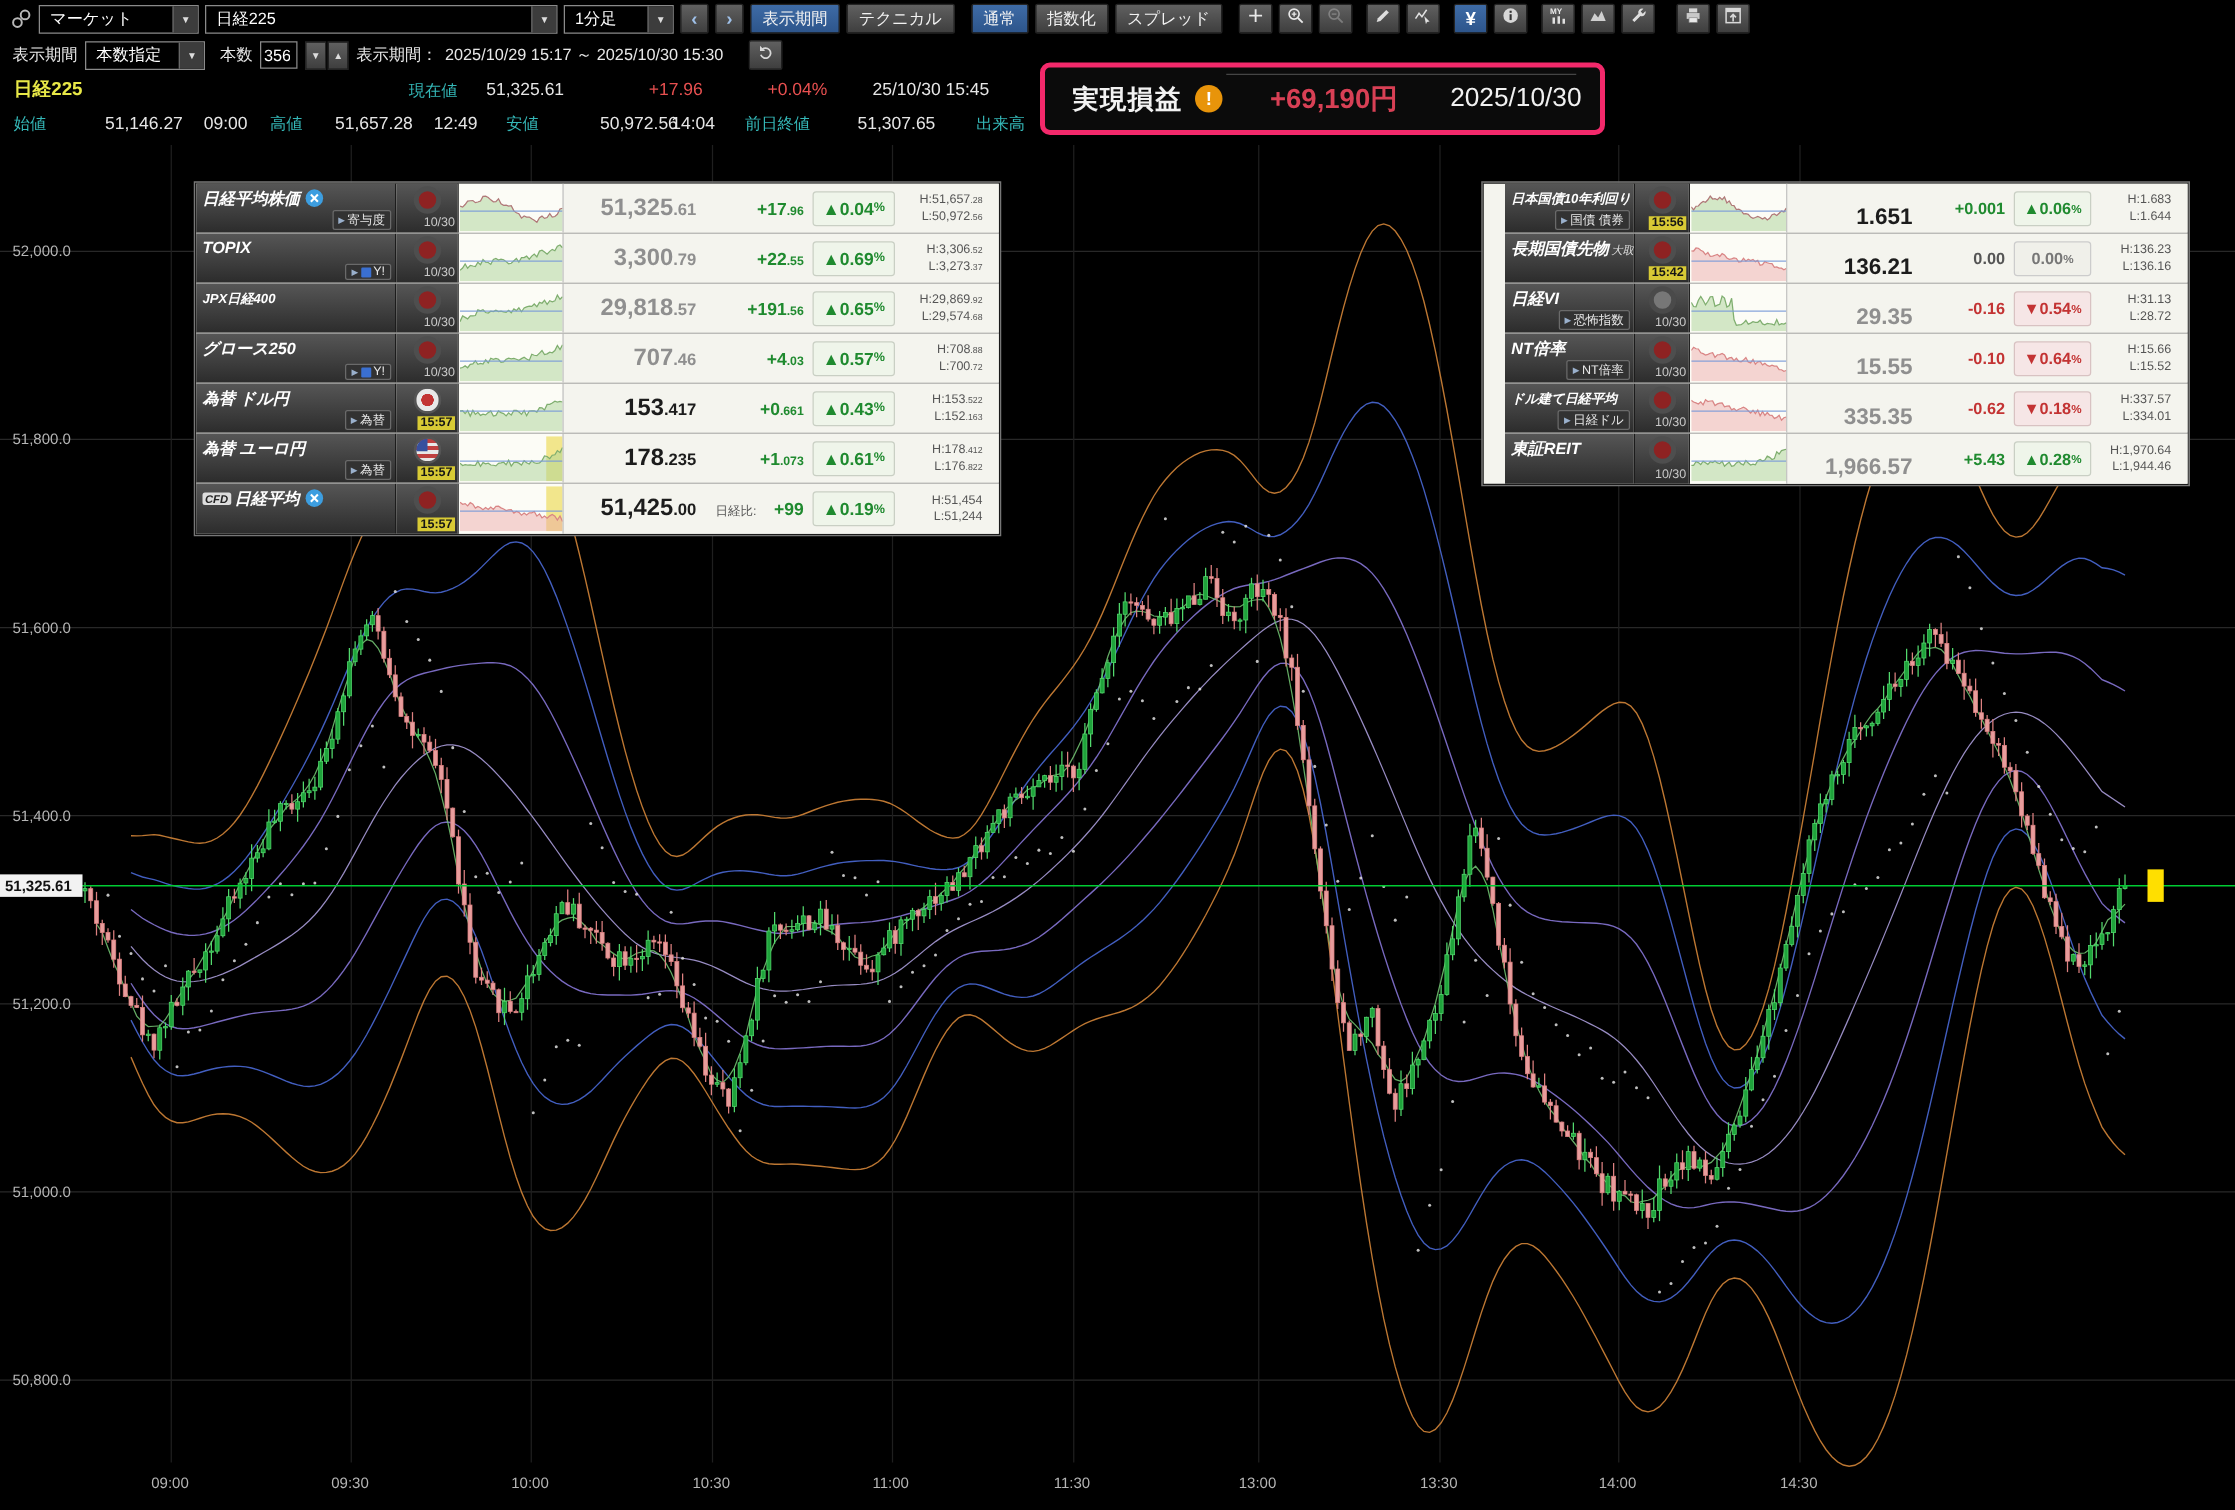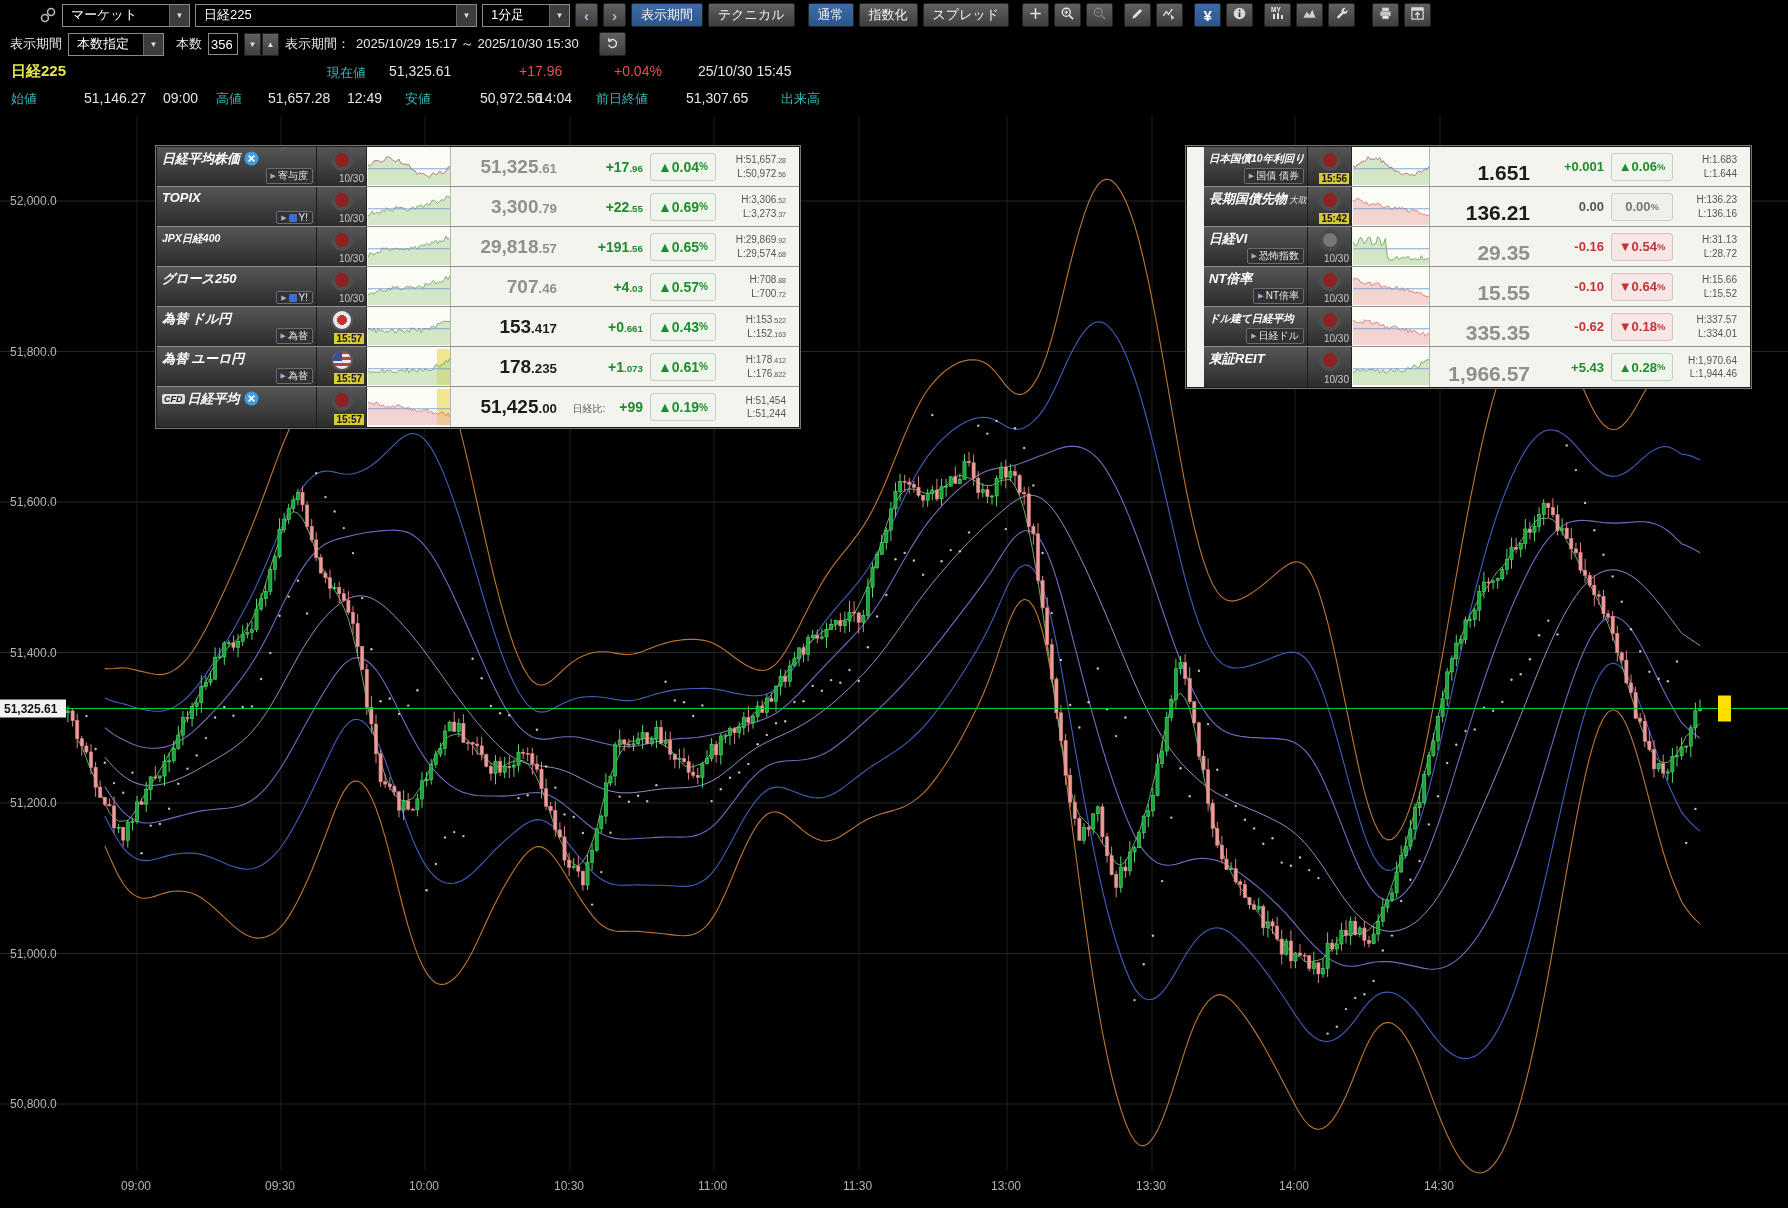--- a/index.html
+++ b/index.html
@@ -4,21 +4,21 @@
 <style>
   html,body{margin:0;padding:0;background:#000;width:1788px;height:1208px;overflow:hidden;
     font-family:"Liberation Sans","DejaVu Sans",sans-serif;}
   #stage{position:relative;width:1788px;height:1208px;background:#000;}
 
   
   #chart-svg{position:absolute;left:0;top:0;z-index:1;}
 
   
   .tbar{position:absolute;left:0;right:0;display:flex;align-items:center;z-index:10;background:#000;}
-  #tbar1{top:0;height:30px;padding-left:8px;gap:5px;margin-left:31px;}
+  #tbar1{top:0;height:30px;padding-left:8px;gap:5px;}
   #tbar2{top:30px;height:28px;padding-left:10px;gap:6px;}
   .tlabel{color:#e8e8e8;font-size:13px;white-space:nowrap;}
   .dd{background:#000;border:1px solid #8a8a8a;height:23px;color:#fff;font-size:13px;
       display:flex;align-items:center;justify-content:space-between;padding-left:8px;box-sizing:border-box;}
   .dd .dd-arrow{background:#3c3c3c;height:100%;width:19px;display:flex;align-items:center;justify-content:center;
       font-size:8px;color:#ddd;border-left:1px solid #666;margin-left:6px;}
   .btn{background:linear-gradient(#606060,#3e3e3e);border:1px solid #242424;color:#f2f2f2;font-size:13px;
       height:24px;padding:0 9px;display:flex;align-items:center;border-radius:2px;white-space:nowrap;box-sizing:border-box;}
   .btn.active{background:linear-gradient(#3e6ba6,#2d558b);}
   .ibtn{width:27px;height:24px;background:linear-gradient(#606060,#3e3e3e);border:1px solid #242424;border-radius:2px;
@@ -74,21 +74,21 @@
   .dot.gray-dot{background:#777;border:4px solid #4a4a4a;}
   .dot.jp-flag{background:radial-gradient(circle,#c23333 0 38%,#e8e8e8 40%);border:2px solid #555;}
   .dot.us-flag{background:repeating-linear-gradient(#c04040 0 3px,#e8e8e8 3px 6px);border:2px solid #555;overflow:hidden;}
   .dot.us-flag::after{content:"";position:absolute;left:0;top:0;width:55%;height:55%;background:#37509e;}
   .qtime{position:absolute;bottom:2px;right:2px;font-size:10px;color:#c8c8c8;}
   .qtime.live{background:#d8ca35;color:#151515;padding:0 2px;font-weight:bold;}
   .qspark{background:#fcfcf6;border-right:1px solid #b5b5b5;display:flex;align-items:center;justify-content:center;box-sizing:border-box;}
   .lp .qspark{width:84px;} .rp .qspark{width:78px;}
   .qvals{flex:1;display:flex;align-items:center;background:#f4f4ee;}
   .qvalue{text-align:right;font-weight:bold;color:#8f8f8f;white-space:nowrap;}
-  .lp .qvalue{width:106px;font-size:19px;} .rp .qvalue{width:100px;font-size:21px;margin-top:13px;}
+  .lp .qvalue{width:106px;font-size:19px;} .rp .qvalue{width:100px;font-size:18px;margin-top:13px;}
   .qvalue.live{color:#1c1c1c;}
   .dec{font-size:70%;}
   .qchange{text-align:right;font-weight:bold;white-space:nowrap;}
   .lp .qchange{width:86px;font-size:14px;} .rp .qchange{width:74px;font-size:13px;}
   .chlabel{font-size:10px;color:#555;font-weight:normal;margin-right:14px;}
   .dir-up{color:#1f8a2f;} .dir-down{color:#c33333;} .dir-flat{color:#555;}
   .qbadge{margin-left:7px;height:28px;border-radius:3px;display:flex;align-items:center;justify-content:center;
       font-weight:bold;border:1px solid #c9cfc4;background:#eff5ea;box-sizing:border-box;}
   .lp .qbadge{width:66px;font-size:14px;} .rp .qbadge{width:62px;font-size:13px;}
   .qbadge.dir-down{background:#f6e6e6;border-color:#d8c2c2;}
@@ -1176,20 +1176,27 @@
     <span class="abspan wv" style="left:268px">51,657.28</span>
     <span class="abspan wv" style="left:347px">12:49</span>
     <span class="abspan cy" style="left:405px">安値</span>
     <span class="abspan wv" style="left:480px">50,972.56</span>
     <span class="abspan wv" style="left:537px">14:04</span>
     <span class="abspan cy" style="left:596px">前日終値</span>
     <span class="abspan wv" style="left:686px">51,307.65</span>
     <span class="abspan cy" style="left:781px">出来高</span>
   </div>
 
+  <div id="pnl-box">
+    <div class="uline"></div>
+    <span id="pnl-label">実現損益</span>
+    <span id="pnl-warn">!</span>
+    <span id="pnl-value">+69,190円</span>
+    <span id="pnl-date">2025/10/30</span>
+  </div>
 
   <div id="left-panel" class="qpanel lp" style="left:156px;top:146px;width:642px;">
       <div class="qrow">
         <div class="qlabel">
           <div class="qtitle">日経平均株価<span class="xicon"><svg width="15" height="15" viewBox="0 0 16 16">
                 <circle cx="8" cy="8" r="7.5" fill="#3d9ee0"></circle>
                 <path d="M5 5l6 6M11 5l-6 6" stroke="#fff" stroke-width="1.8"></path>
               </svg></span></div>
           <div class="qsub">
             <span class="arr">▶</span>

